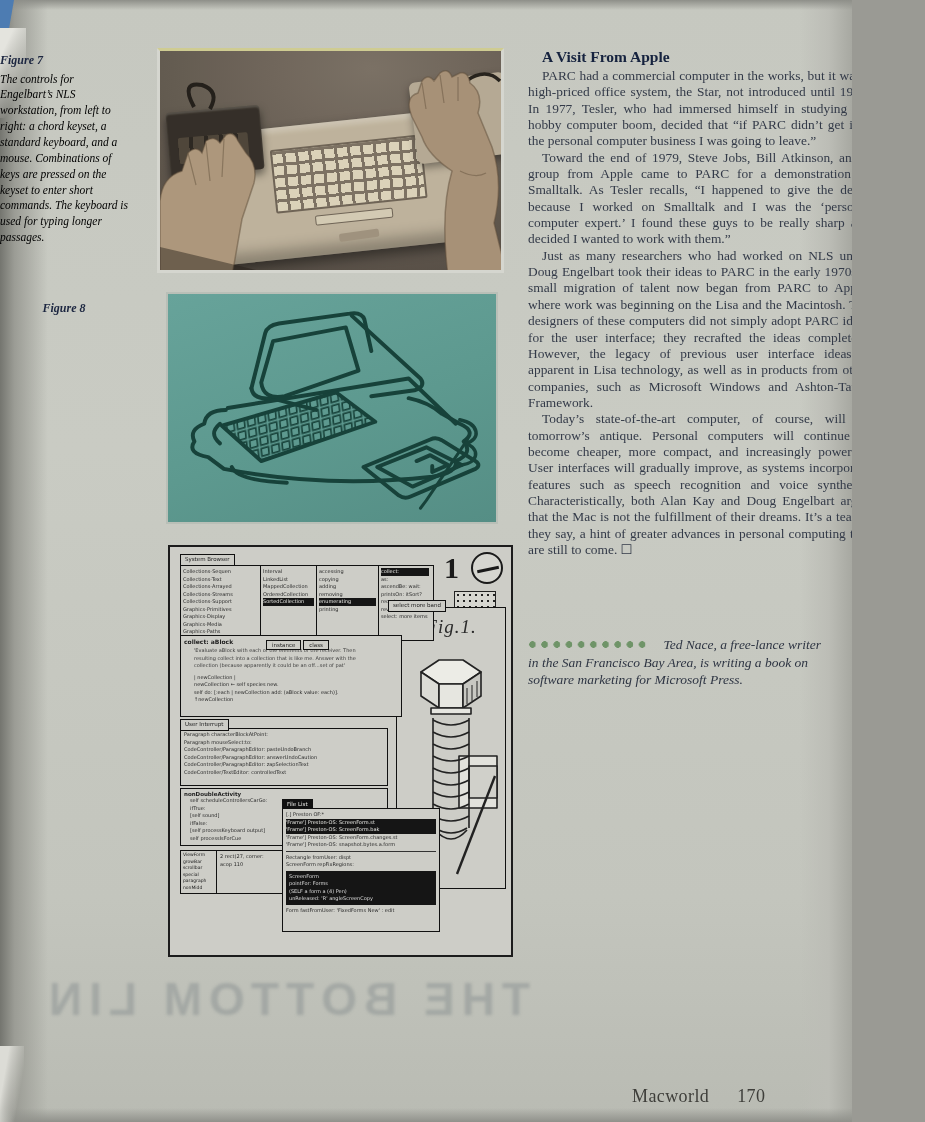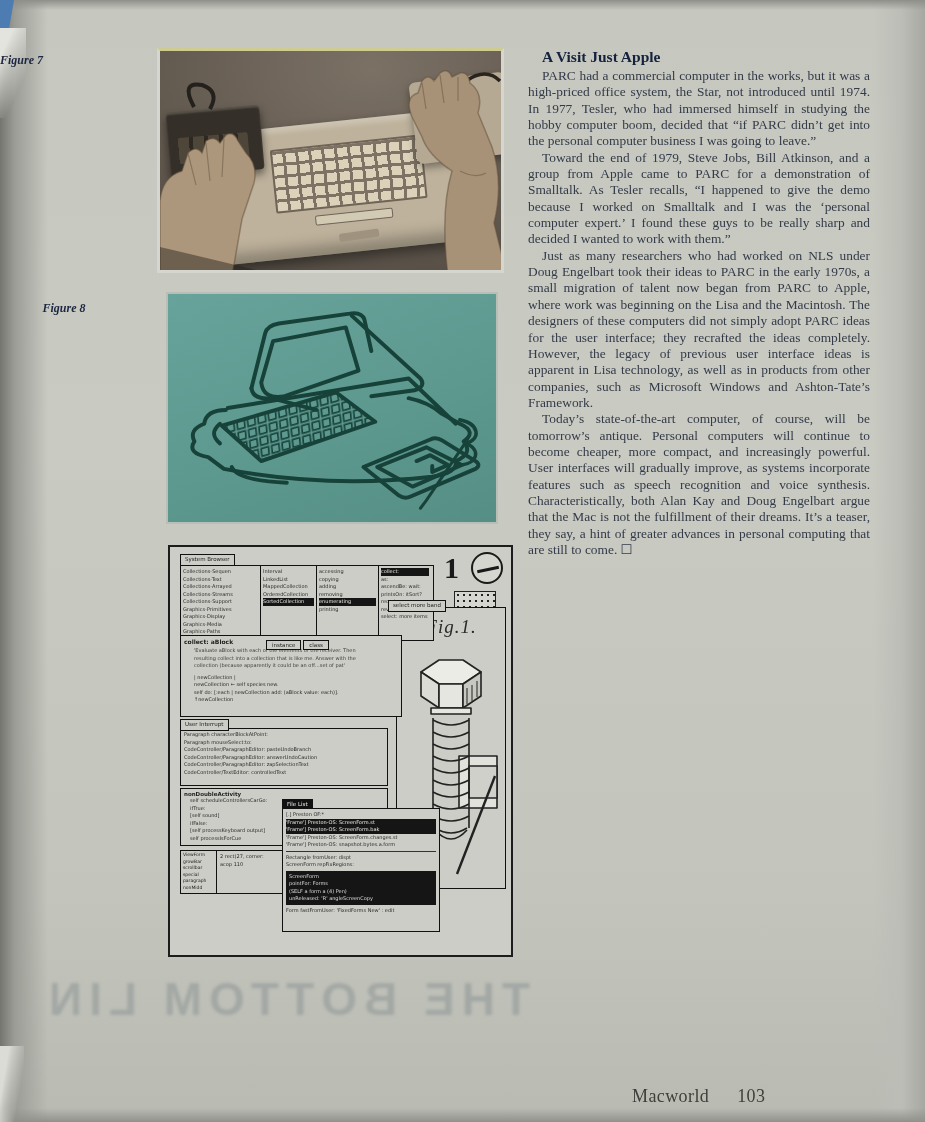--- a/index.html
+++ b/index.html
@@ -1,18 +1,18 @@
 <!DOCTYPE html>
 <html><head>
 <meta charset="utf-8">
 <style>
   * { margin:0; padding:0; box-sizing:border-box; }
   html,body { background:#9a9a94; }
   .scan {
-    position:relative; width:925px; height:1122px; overflow:hidden;
+    position:relative; width:852px; height:1122px; overflow:hidden;
     background: linear-gradient(180deg, #c6c8c0 0%, #c9cbc3 40%, #c3c5bd 80%, #b9bbb3 100%);
     font-family:"Liberation Serif", serif;
   }
   
   .spine-shadow { position:absolute; left:0; top:0; width:48px; height:1122px;
     background: linear-gradient(90deg, #74756f 0%, #9b9c95 30%, rgba(200,202,194,0) 100%); }
   .right-edge { position:absolute; right:0; top:0; width:52px; height:1122px;
     background: linear-gradient(270deg, #a7a8a1 0%, #bcbdb6 45%, rgba(200,202,194,0) 100%); }
   .top-edge { position:absolute; left:0; top:0; width:925px; height:10px;
     background: linear-gradient(180deg, #8e8f89, rgba(200,202,194,0)); }
@@ -137,20 +137,21 @@
   <div class="top-edge"></div>
   <div class="bottom-edge"></div>
   <div class="corner-speck"></div>
   <div class="corner-lift"></div>
   <div class="bottom-left-lift"></div>
 
   <div class="bleed">THE BOTTOM LINE</div>
 
   <div class="figcap" id="cap7">
     <b>Figure 7</b>
+    <span>The controls for Engelbart’s NLS workstation, from left to right: a chord keyset, a standard keyboard, and a mouse. Combinations of keys are pressed on the keyset to enter short commands. The keyboard is used for typing longer passages.</span>
   </div>
   <div class="figcap" id="cap8">
     <b>Figure 8</b>
   </div>
 
   <div class="photo">
     <div class="unit">
       <div class="keys"></div>
       <div class="spacebar"></div>
       <div class="vent"></div>
@@ -371,26 +372,30 @@
           <div>ScreenForm</div>
           <div>  pointFor: Forms</div>
           <div>      (SELF a form  a (4) Pen)</div>
           <div>  unReleased: 'R' angleScreenCopy</div>
         </div>
       <div class="tiny">Form fastFromUser: 'FixedForms New' : edit</div>
     </div>
   </div>
 
   <div class="article">
-    <h2>A Visit Just Apple</h2>
+    <h2>A Visit From Apple</h2>
     <p>PARC had a commercial computer in the works, but it was a high-priced office system, the Star, not introduced until 1974. In 1977, Tesler, who had immersed himself in studying the hobby computer boom, decided that “if PARC didn’t get into the personal computer business I was going to leave.”</p>
     <p>Toward the end of 1979, Steve Jobs, Bill Atkinson, and a group from Apple came to PARC for a demonstration of Smalltalk. As Tesler recalls, “I happened to give the demo because I worked on Smalltalk and I was the ‘personal computer expert.’ I found these guys to be really sharp and decided I wanted to work with them.”</p>
     <p>Just as many researchers who had worked on NLS under Doug Engelbart took their ideas to PARC in the early 1970s, a small migration of talent now began from PARC to Apple, where work was beginning on the Lisa and the Macintosh. The designers of these computers did not simply adopt PARC ideas for the user interface; they recrafted the ideas completely. However, the legacy of previous user interface ideas is apparent in Lisa technology, as well as in products from other companies, such as Microsoft Windows and Ashton-Tate’s Framework.</p>
     <p>Today’s state-of-the-art computer, of course, will be tomorrow’s antique. Personal computers will continue to become cheaper, more compact, and increasingly powerful. User interfaces will gradually improve, as systems incorporate features such as speech recognition and voice synthesis. Characteristically, both Alan Kay and Doug Engelbart argue that the Mac is not the fulfillment of their dreams. It’s a teaser, they say, a hint of greater advances in personal computing that are still to come.  ☐</p>
   </div>
 
+  <div class="bio">
+    <span class="dots"></span>
+    <span>Ted Nace, a free-lance writer in the San Francisco Bay Area, is writing a book on software marketing for Microsoft Press.</span>
+  </div>
 
   <div class="footer">
     <span>Macworld</span>
-    <span>103</span>
+    <span>170</span>
   </div>
 
 </div>
 
 </body></html>

